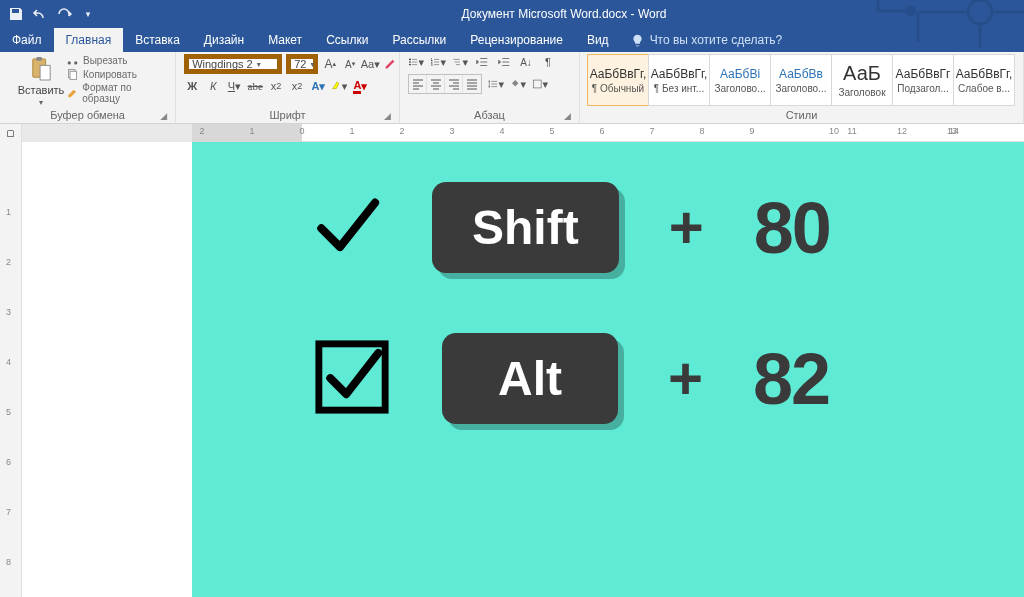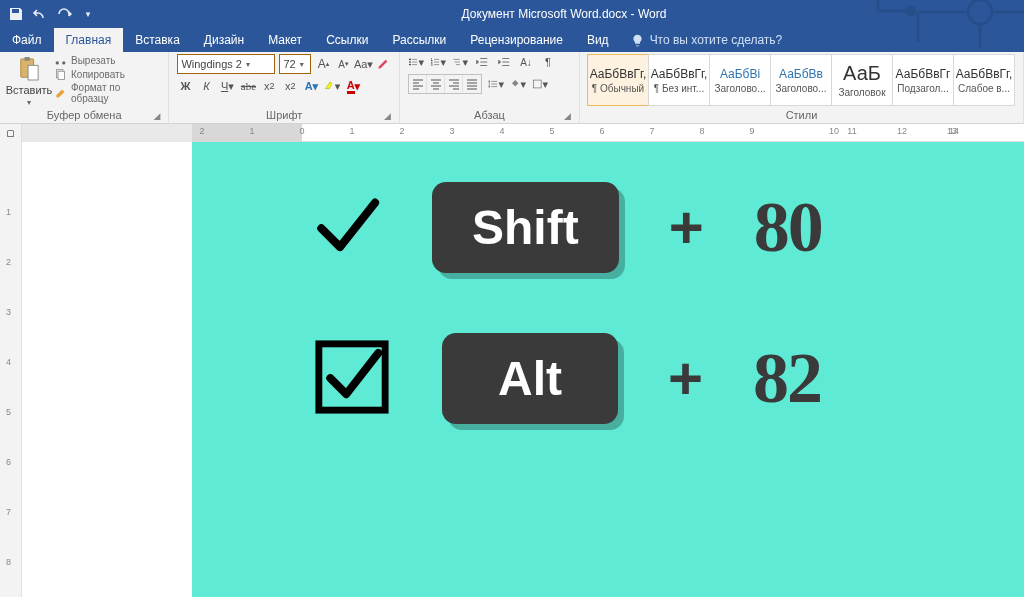--- a/index.html
+++ b/index.html
@@ -18,30 +18,30 @@
 .menutabs .tell { display:flex; align-items:center; padding:0 10px; gap:6px; color:#cfe0f7; }
 
 
 .ribbon { background:#f3f3f3; border-bottom:1px solid #d4d4d4; height:72px; display:flex; font-size:11px; color:#444; }
 .group { border-right:1px solid #e1e1e1; padding:2px 8px 0 8px; display:flex; flex-direction:column; }
 .group-body { flex:1; display:flex; align-items:flex-start; }
 .group-label { text-align:center; font-size:11px; color:#666; padding-bottom:2px; position:relative; }
 .group-label .dlg { position:absolute; right:0; bottom:2px; font-size:9px; color:#888; }
 
 
-.paste-big { width:42px; display:flex; flex-direction:column; align-items:center; gap:2px; padding-top:2px;}
+.paste-big { width:42px; display:flex; flex-direction:column; align-items:center; gap:2px; padding-top:2px;margin-left:12px;}
 .paste-big svg{width:22px;height:26px;}
 .cliprows { display:flex; flex-direction:column; gap:1px; padding-left:4px; font-size:10px; }
 .cliprows .r { display:flex; align-items:center; gap:4px; color:#6a6a6a; }
 .cliprows .r svg{width:13px;height:13px;}
 
 
 .font-row1 { display:flex; align-items:center; gap:4px; margin-bottom:4px;}
 .font-row2 { display:flex; align-items:center; gap:5px;}
-.combo { background:#fff; border:1px solid #a16207; height:20px; display:flex; align-items:center; padding:0 3px; font-size:11px;}
+.combo { background:#fff; border:5px solid #a16207; height:20px; display:flex; align-items:center; padding:0 3px; font-size:11px;}
 .combo .dd { margin-left:4px; font-size:8px; color:#666;}
 .ico { width:16px; height:16px; display:flex; align-items:center; justify-content:center; color:#555; }
 .ico.small{font-size:11px;}
 
 
 .para-row { display:flex; align-items:center; gap:6px; margin-bottom:4px;}
 .albox { border:1px solid #c0c0c0; display:flex; }
 .albox .a { width:18px; height:18px; display:flex; align-items:center; justify-content:center; border-right:1px solid #e0e0e0;}
 .albox .a:last-child{border-right:none;}
 
@@ -67,21 +67,21 @@
 .vruler .vnum{position:absolute; left:6px; transform:translateY(-50%);}    
 .gutter { width:170px; background:#fff;}
 .page { flex:1; background:#5eead4; padding:40px 22px 0 120px; position:relative; }
 
 
 .docrow { display:flex; align-items:center; gap:50px; margin-bottom:60px;}
 .check1 svg { width:70px; height:70px; }
 .check2 svg { width:80px; height:80px; }
 .keycap { background:#3a3a3a; color:#fff; font-weight:700; font-size:48px; border-radius:14px; padding:18px 40px; box-shadow:6px 6px 0 rgba(0,0,0,.25); font-family:Arial,sans-serif;}
 .plus { font-size:60px; font-weight:900; color:#3a3a3a; font-family:Arial,sans-serif;}
-.code { font-size:72px; font-weight:900; color:#3a3a3a; font-family:Liberation Serif, serif; letter-spacing:-2px;}
+.code { font-size:72px; font-weight:900; color:#3a3a3a; font-family:Liberation Sans, sans-serif; letter-spacing:-2px;}
 
 
 .wm { position:absolute; top:-4px; right:-4px; opacity:.35; }
 </style>
 </head>
 <body>
 
 <div class="titlebar">
   <div class="qat">
     <span class="qbtn">

